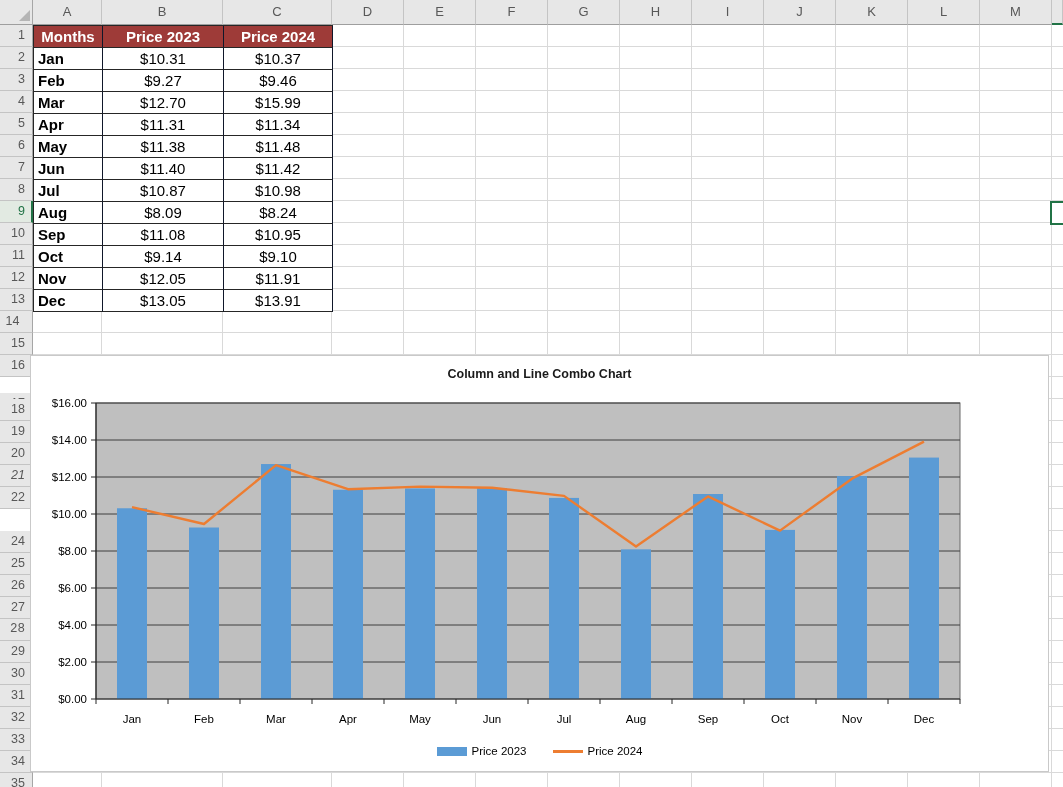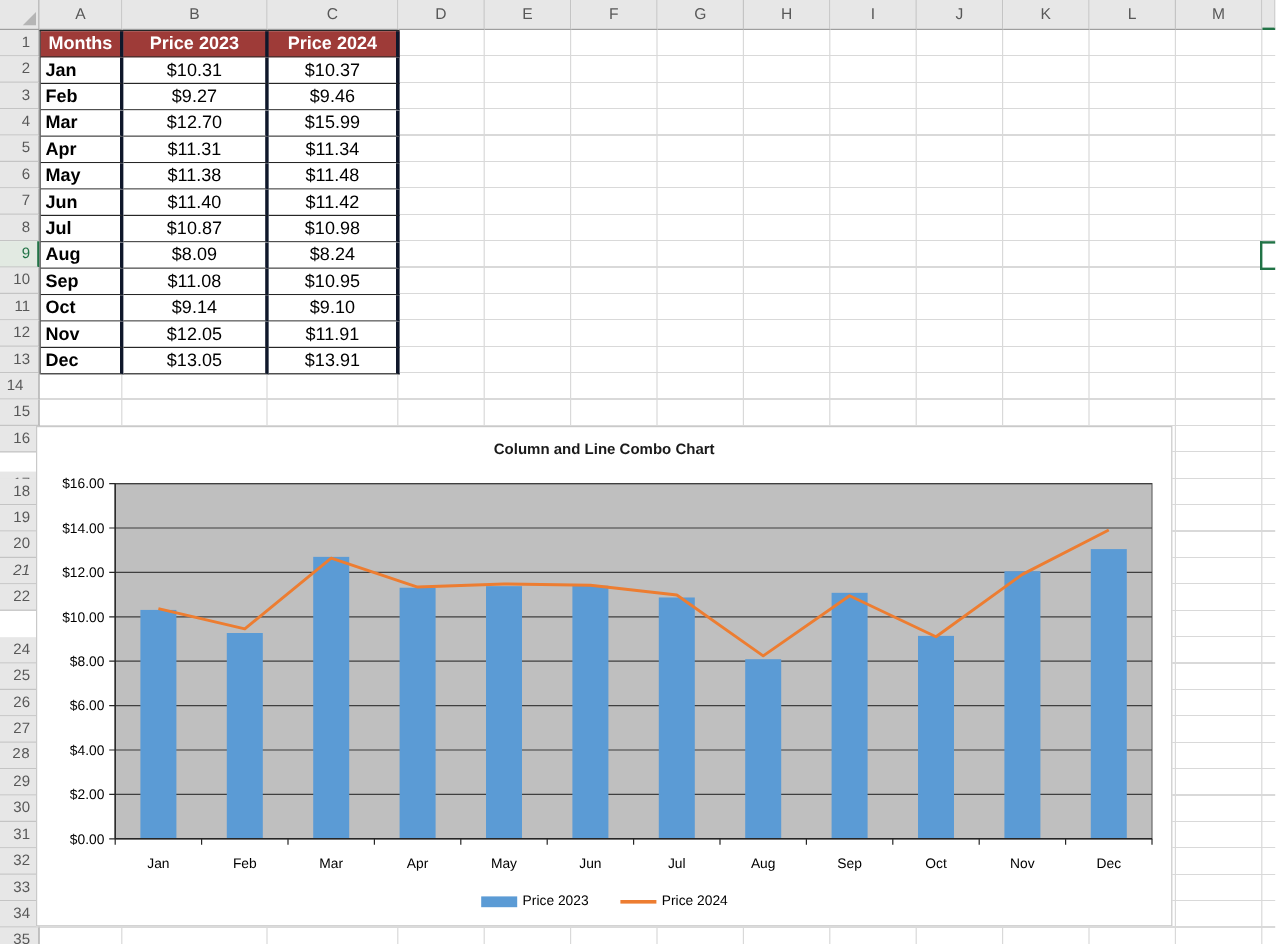--- a/index.html
+++ b/index.html
@@ -38,34 +38,34 @@
   .rowhdr-cell.active-row {
     background:#E2EAE2; color:#217346; border-right:2px solid #217346; padding-right:6px;
   }
   
   .xl-table {
     position:absolute; left:33px; top:25px; width:300px;
     border-left:1px solid #262626; border-top:1px solid #262626;
     display:grid; grid-template-columns:69px 121px 109px; background:#fff;
   }
   .xl-cell {
-    height:22px; border-right:3px solid #0f172a; border-bottom:1px solid #262626;
+    height:22px; border-right:1px solid #0f172a; border-bottom:1px solid #262626;
     font-size:15px; line-height:21px; color:#000; background:#fff;
   }
   .xl-th { font-weight:bold; text-align:center; }
   .xl-month { font-weight:bold; text-align:left; padding-left:4px; }
   .xl-val { text-align:center; }
   
   .active-cell {
     position:absolute; left:1050px; top:201px; width:13px; height:24px;
     background:#fff; border:2px solid #217346; border-right:none;
   }
   
   .chart {
-    position:absolute; left:30px; top:355px; width:947px; height:417px;
+    position:absolute; left:30px; top:355px; width:1019px; height:417px;
     background:#fff; border:1px solid #C9C9C9;
   }
   .chart-title {
     position:absolute; left:0; top:11px; width:100%; text-align:center;
     font-size:12.5px; font-weight:bold; color:#1a1a1a;
   }
   .chart svg { position:absolute; left:0; top:0; }
   .chart svg text { font-family:"Liberation Sans", sans-serif; }
   .legend {
     position:absolute; left:0; top:386px; width:100%; height:18px;

